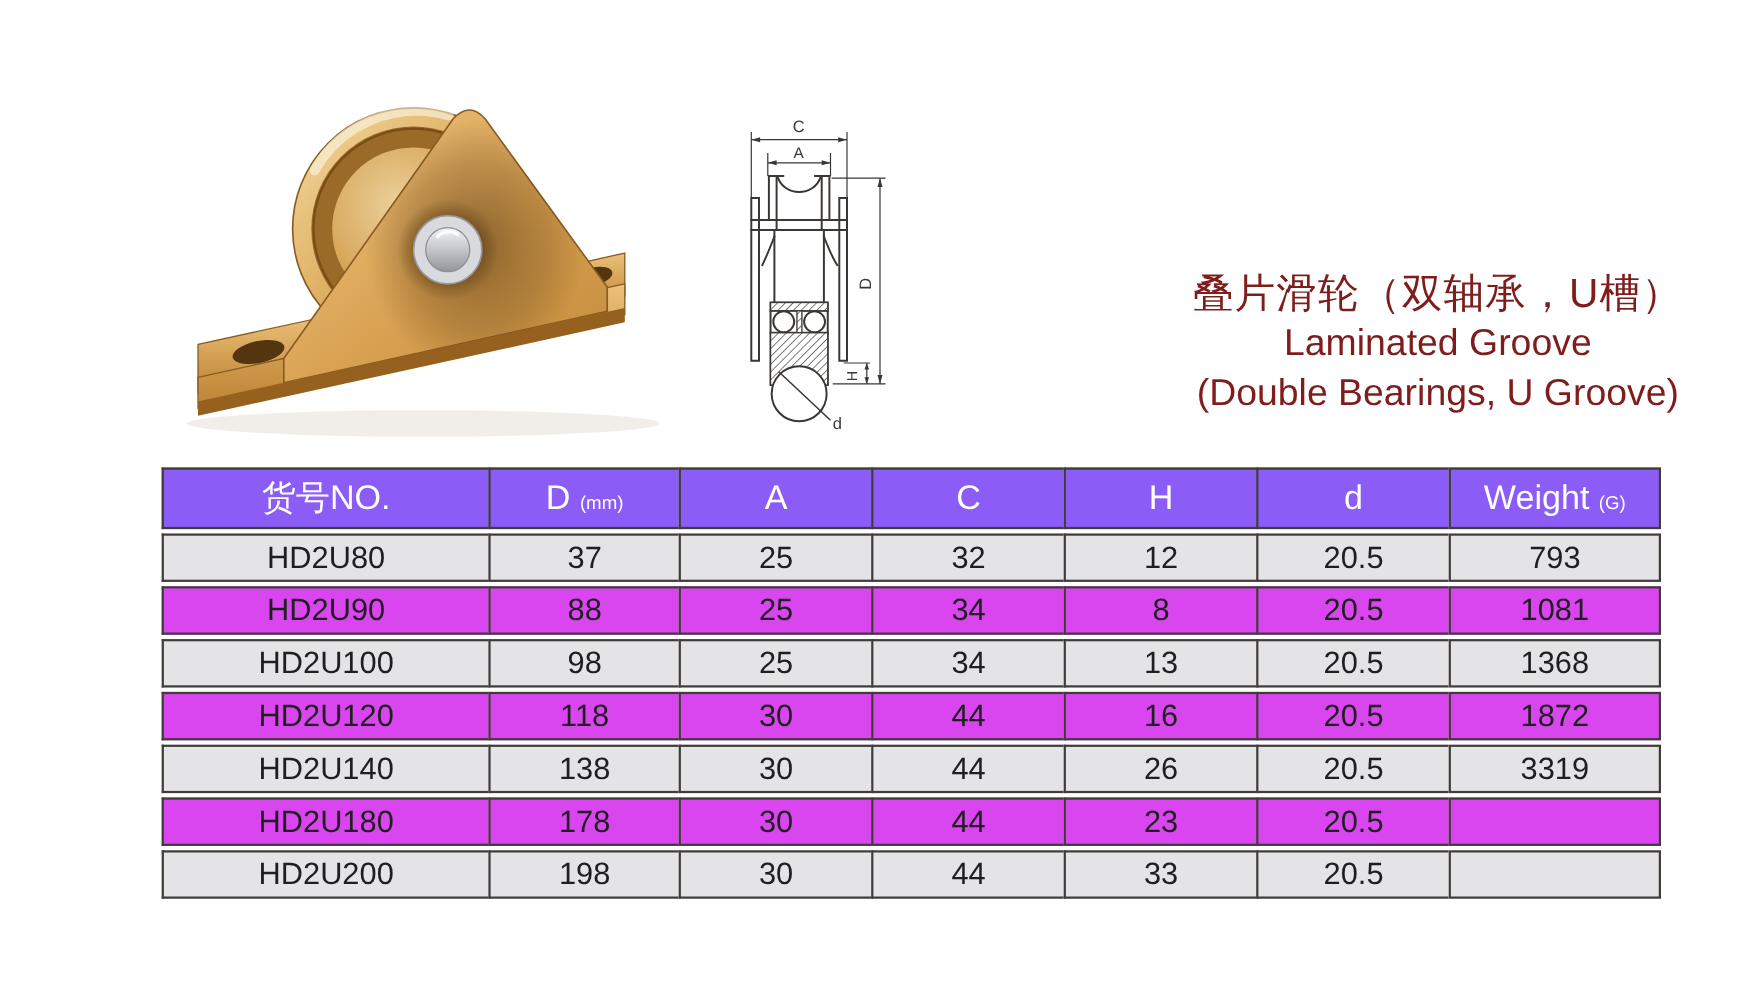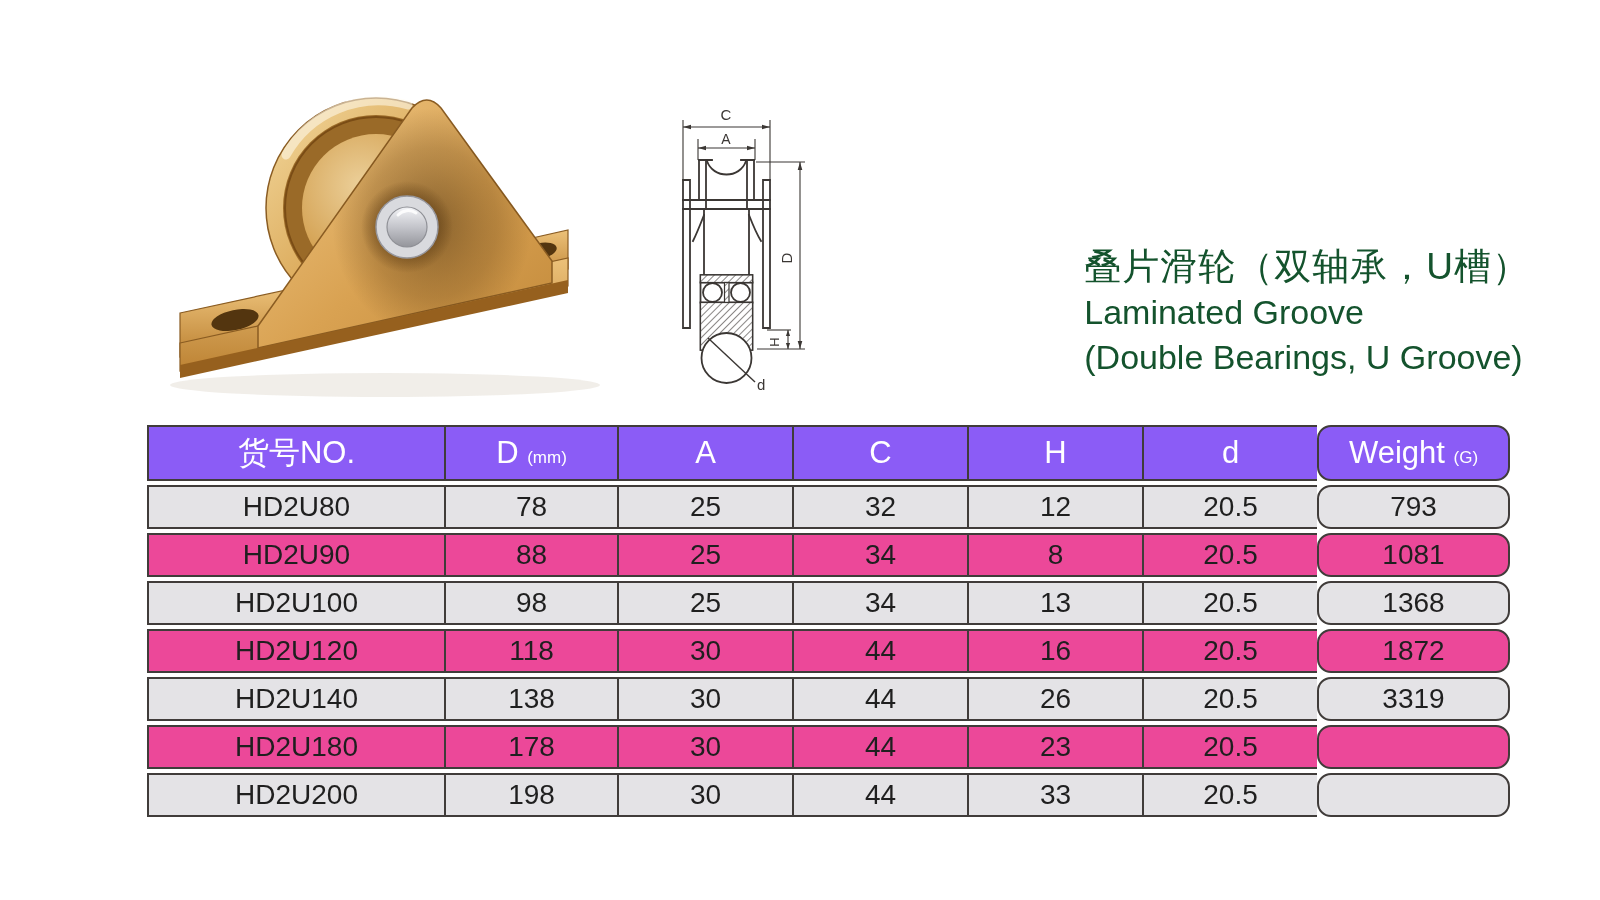--- a/index.html
+++ b/index.html
@@ -1,33 +1,33 @@
 <!DOCTYPE html>
 <html><head>
 <meta charset="utf-8">
 <style>
   html,body{margin:0;padding:0;background:#ffffff;}
   .page{position:relative;width:1600px;height:900px;background:#ffffff;overflow:hidden;
         font-family:"Liberation Sans","DejaVu Sans",sans-serif;}
 
   
-  .title-block{position:absolute;top:244px;right:70px;text-align:left;color:#14532d;}
+  .title-block{position:absolute;top:244px;right:70px;text-align:center;color:#7f1d1d;}
   .title-zh{font-size:37px;line-height:46px;letter-spacing:1px;}
   .title-en{font-size:34px;line-height:45px;}
 
   
   .spec-table{position:absolute;left:147px;top:421px;width:1363px;
               border-collapse:separate;border-spacing:0 4px;table-layout:fixed;}
   .spec-table th,.spec-table td{
       border-top:2px solid #403C3A;border-bottom:2px solid #403C3A;border-left:2px solid #403C3A;
       text-align:center;vertical-align:middle;padding:0;}
-  .spec-table th:last-child,.spec-table td:last-child{border-right:2px solid #403C3A;border-radius:14px;}
+  .spec-table th:last-child,.spec-table td:last-child{border-right:2px solid #403C3A;}
   .spec-table thead th{background:#8b5cf6;color:#ffffff;height:52px;font-size:31px;font-weight:normal;}
   .spec-table thead .unit{font-size:17px;}
-  .spec-table tbody td{height:40px;font-size:28px;color:#1f1f1f;background:#ec4899;}
+  .spec-table tbody td{height:40px;font-size:28px;color:#1f1f1f;background:#d946ef;}
   .spec-table tbody tr:nth-child(odd) td{background:#E4E3E6;}
 
   
   .tech-drawing{position:absolute;left:645px;top:75px;}
   .product-photo{position:absolute;left:140px;top:55px;}
   .dimtext{font-family:"Liberation Sans",sans-serif;fill:#3b3734;}
 </style>
 </head>
 <body>
 
@@ -203,21 +203,21 @@
         <th><span>A</span></th>
         <th><span>C</span></th>
         <th><span>H</span></th>
         <th><span>d</span></th>
         <th><span>Weight</span> <span class="unit">(G)</span></th>
       </tr>
     </thead>
     <tbody>
       <tr>
         <td>HD2U80</td>
-        <td>78</td>
+        <td>37</td>
         <td>25</td>
         <td>32</td>
         <td>12</td>
         <td>20.5</td>
         <td>793</td>
       </tr>
       <tr>
         <td>HD2U90</td>
         <td>88</td>
         <td>25</td>

